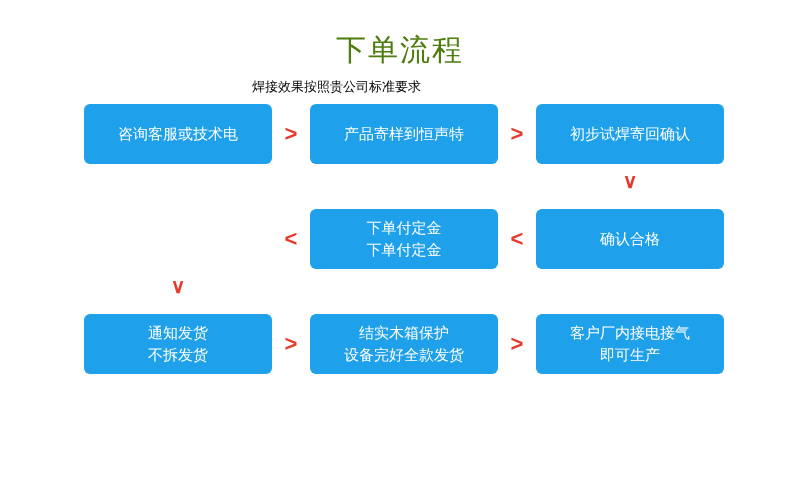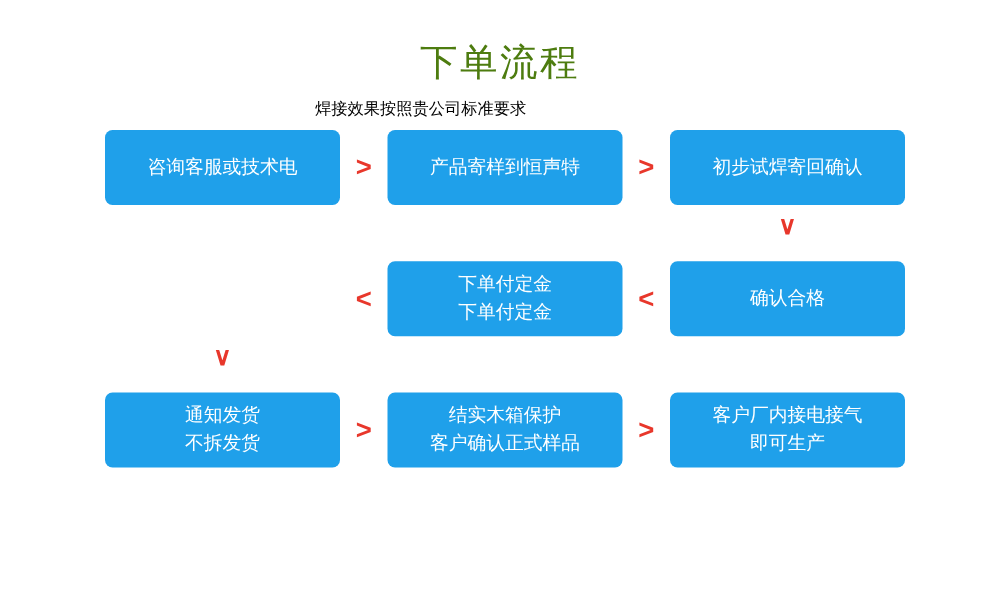--- a/index.html
+++ b/index.html
@@ -137,21 +137,21 @@
       </div>
     </div>
 
     <div class="row row-3">
       <div class="box col-1">
         <span class="line">通知发货</span>
         <span class="line">不拆发货</span>
       </div>
       <div class="box col-2">
         <span class="line">结实木箱保护</span>
-        <span class="line">客户确认正式样品</span>
+        <span class="line">设备完好全款发货</span>
       </div>
       <div class="box col-3">
         <span class="line">客户厂内接电接气</span>
         <span class="line">即可生产</span>
       </div>
     </div>
 
     <div class="arrow arrow-h a-r1-c1">&gt;</div>
     <div class="arrow arrow-h a-r1-c2">&gt;</div>
     <div class="arrow arrow-v a-v-right">∨</div>

